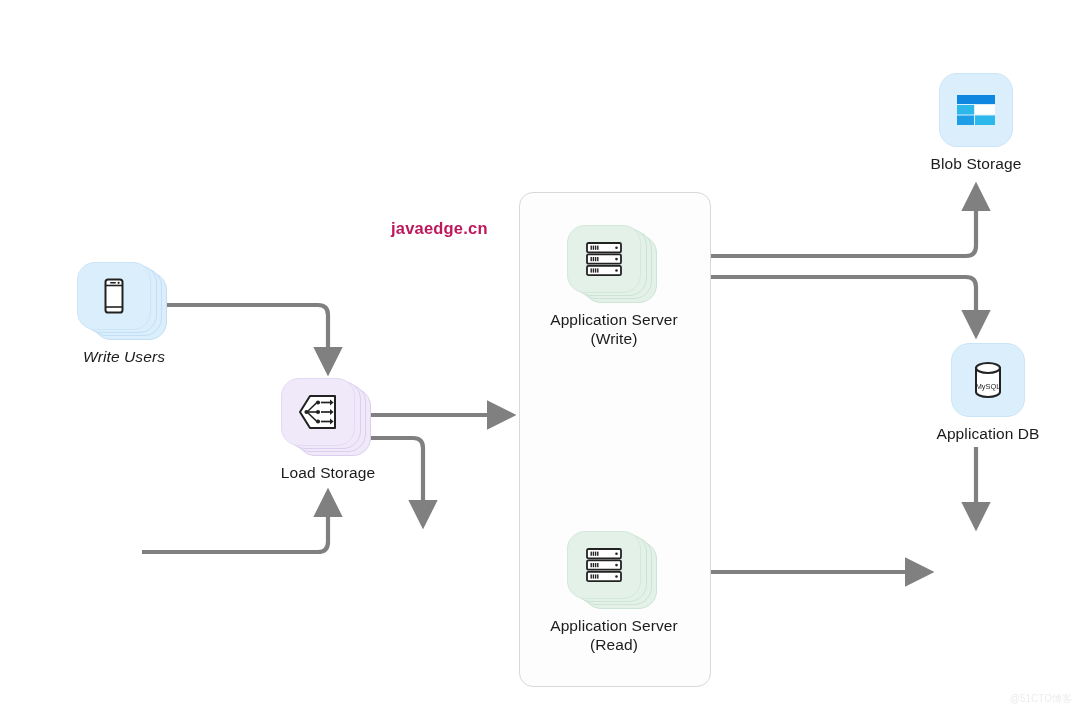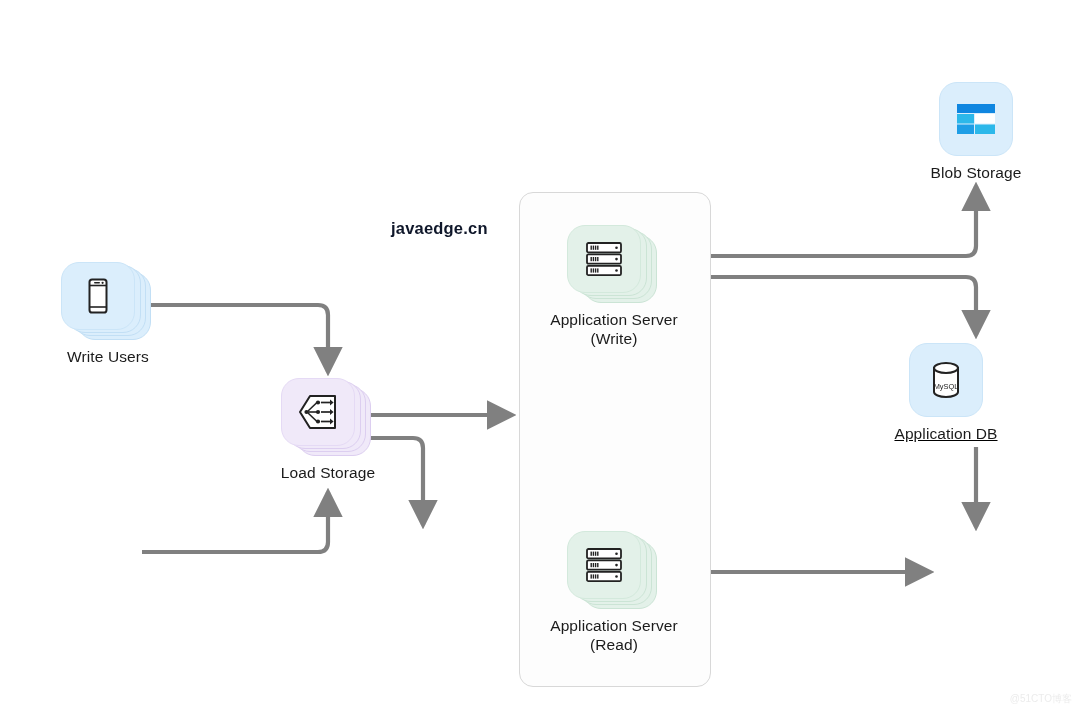--- a/index.html
+++ b/index.html
@@ -65,21 +65,21 @@
   #group-box {
     position: absolute;
     border: 1.6px solid #d8d8d8;
     border-radius: 14px;
     background: #fdfdfd;
   }
   #watermark-brand {
     position: absolute;
     font-size: 16.5px;
     font-weight: bold;
-    color: #0f172a;
+    color: #be185d;
     letter-spacing: .2px;
   }
   #watermark-corner {
     position: absolute;
     font-size: 10px;
     color: #ececec;
   }
   .ico { display:block; }
 </style>
 </head>
@@ -110,21 +110,21 @@
       <path d="M 657 572 L 930 572"></path>
 
       <path d="M 976 447 L 976 527"></path>
     </g>
   </svg>
 
   <div id="group-box" style="left:519px; top:192px; width:190px; height:493px;"></div>
 
   <div id="watermark-brand" style="left:391px; top:219px;">javaedge.cn</div>
 
-  <div class="node" style="left:42px; top:262px; width:132px;">
+  <div class="node" style="left:58px; top:262px; width:132px;font-style:italic;">
     <div style="position:relative; width:94px; height:78px; margin:0 auto;">
       <div class="stack-l s-blue" style="left:16px; top:10px; width:74px; height:68px;"></div>
       <div class="stack-l s-blue" style="left:11px; top:6px;  width:74px; height:68px;"></div>
       <div class="stack-l s-blue" style="left:6px;  top:3px;  width:74px; height:68px;"></div>
       <div class="tile t-blue" style="position:absolute; left:0; top:0; width:74px; height:68px;">
         <svg class="ico" width="30" height="38" viewBox="0 0 30 38">
           <rect x="6.5" y="2.5" width="17" height="33" rx="2.6" fill="#ffffff" stroke="#222" stroke-width="2"></rect>
           <line x1="6.5" y1="8.5" x2="23.5" y2="8.5" stroke="#222" stroke-width="1.6"></line>
           <line x1="6.5" y1="30" x2="23.5" y2="30" stroke="#222" stroke-width="1.6"></line>
           <rect x="11" y="5" width="6" height="1.6" rx=".8" fill="#222"></rect>
@@ -229,34 +229,34 @@
             <circle cx="32.5" cy="19.1" r="1.3"></circle>
             <circle cx="32.5" cy="30.5" r="1.3"></circle>
           </g>
         </svg>
       </div>
     </div>
     <div class="node-label">Application Server
 (Read)</div>
   </div>
 
-  <div class="node" style="left:920px; top:82px; width:112px;">
+  <div class="node" style="left:920px; top:73px; width:112px;">
     <div class="tile t-blue" style="width:74px; height:74px;">
       <svg class="ico" width="44" height="40" viewBox="0 0 44 40">
         <rect x="3" y="5" width="38" height="9" fill="#0f86e0"></rect>
         <rect x="3" y="15" width="17" height="9.5" fill="#2cb8ea"></rect>
         <rect x="21" y="15" width="20" height="9.5" fill="#ffffff"></rect>
         <rect x="3" y="25.5" width="17" height="9.5" fill="#1e9ee6"></rect>
         <rect x="21" y="25.5" width="20" height="9.5" fill="#2cb8ea"></rect>
       </svg>
     </div>
     <div class="node-label">Blob Storage</div>
   </div>
 
-  <div class="node" style="left:890px; top:343px; width:112px;text-decoration:underline;">
+  <div class="node" style="left:932px; top:343px; width:112px;">
     <div class="tile t-blue" style="width:74px; height:74px;">
       <svg class="ico" width="42" height="42" viewBox="0 0 42 42">
         <path d="M9 9 V33 a12 5 0 0 0 24 0 V9 Z" fill="#fff" stroke="#222" stroke-width="2"></path>
         <ellipse cx="21" cy="9" rx="12" ry="5" fill="#fff" stroke="#222" stroke-width="2"></ellipse>
         <text x="21" y="30" text-anchor="middle" font-family="'Liberation Sans', sans-serif" font-size="7.4" fill="#222">MySQL</text>
       </svg>
     </div>
     <div class="node-label">Application DB</div>
   </div>
 

